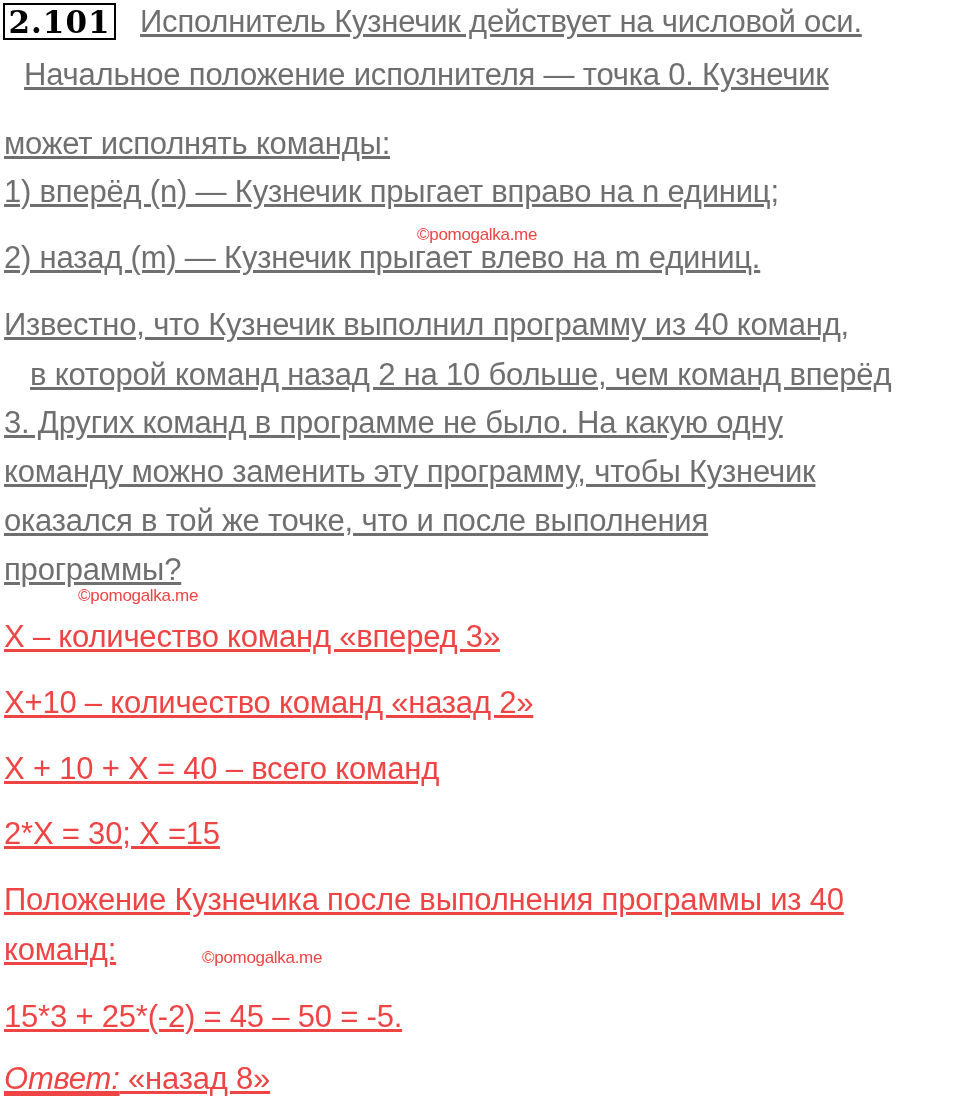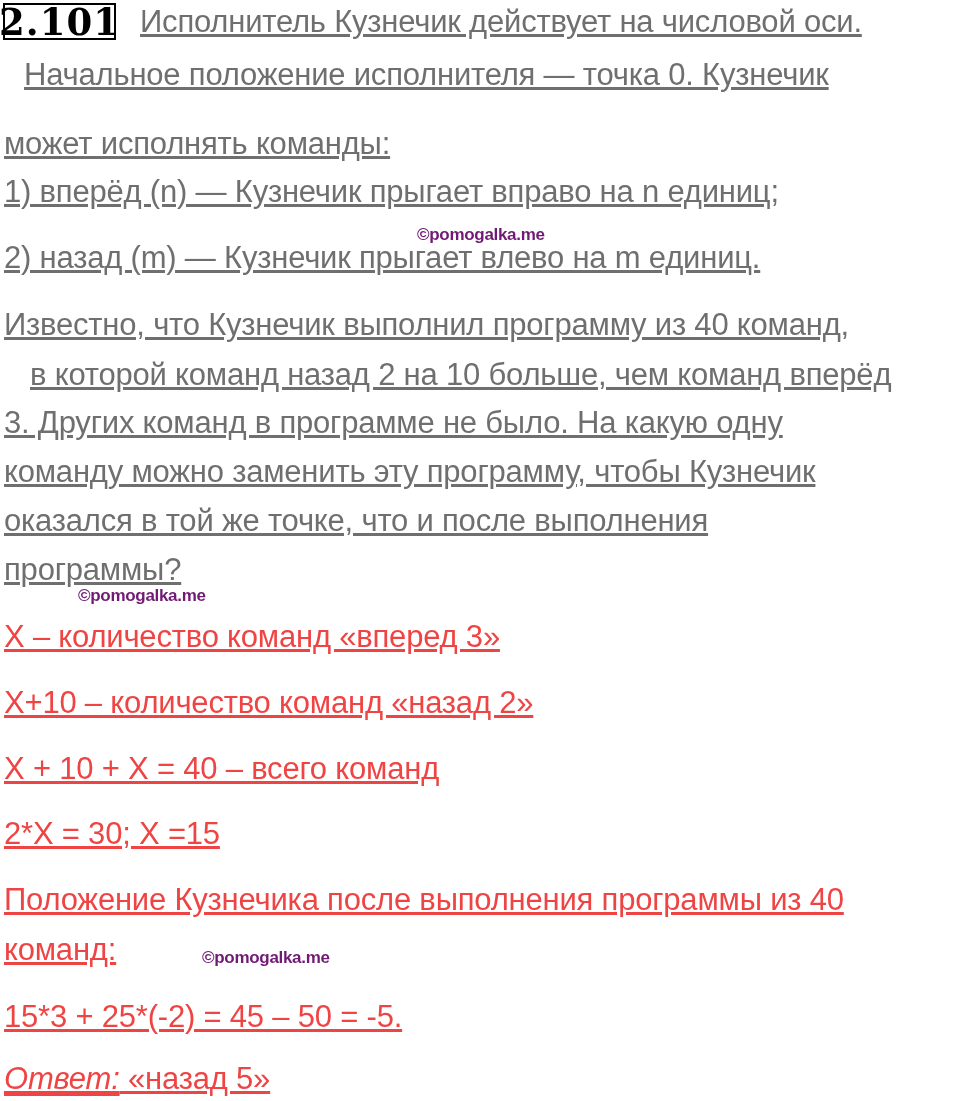--- a/index.html
+++ b/index.html
@@ -32,30 +32,30 @@
       top: 3px;
       width: 113px;
       height: 37px;
       border: 2px solid #000;
       box-sizing: border-box;
       display: flex;
       align-items: center;
       justify-content: center;
       font-family: "DejaVu Serif", "Liberation Serif", serif;
       font-weight: bold;
-      font-size: 37px;
+      font-size: 31px;
       color: #000;
       letter-spacing: 1px;
     }
     .watermark {
       position: absolute;
       font-family: "Liberation Sans", "DejaVu Sans", sans-serif;
-      font-weight: bold;
+      font-weight: normal;
       font-size: 17px;
-      color: #701a75;
+      color: #ef4444;
       white-space: nowrap;
       letter-spacing: -0.3px;
     }
     .answer-label {
       font-style: italic;
       text-decoration: underline;
       text-underline-offset: 4px;
     }
   </style>
 </head>
@@ -84,14 +84,14 @@
 <div class="line black" style="top:617px;">X – количество команд «вперед 3»</div>
 <div class="line black" style="top:683px;">X+10 – количество команд «назад 2»</div>
 <div class="line black" style="top:749px;">X + 10 + X = 40 – всего команд</div>
 <div class="line black" style="top:814px;">2*X = 30; X =15</div>
 <div class="line black" style="top:880px;">Положение Кузнечика после выполнения программы из 40</div>
 <div class="line black" style="top:930px;">команд:</div>
 <div class="watermark" style="left:202px; top:948px;">©pomogalka.me</div>
 <div class="line black" style="top:997px;"> 15*3 + 25*(-2) = 45 – 50 = -5.</div>
 
 <div class="line black" style="top:1059px;">
-  <span class="answer-label">Ответ:</span><span> «назад 5»</span>
+  <span class="answer-label">Ответ:</span><span> «назад 8»</span>
 </div>
 
 </body></html>

